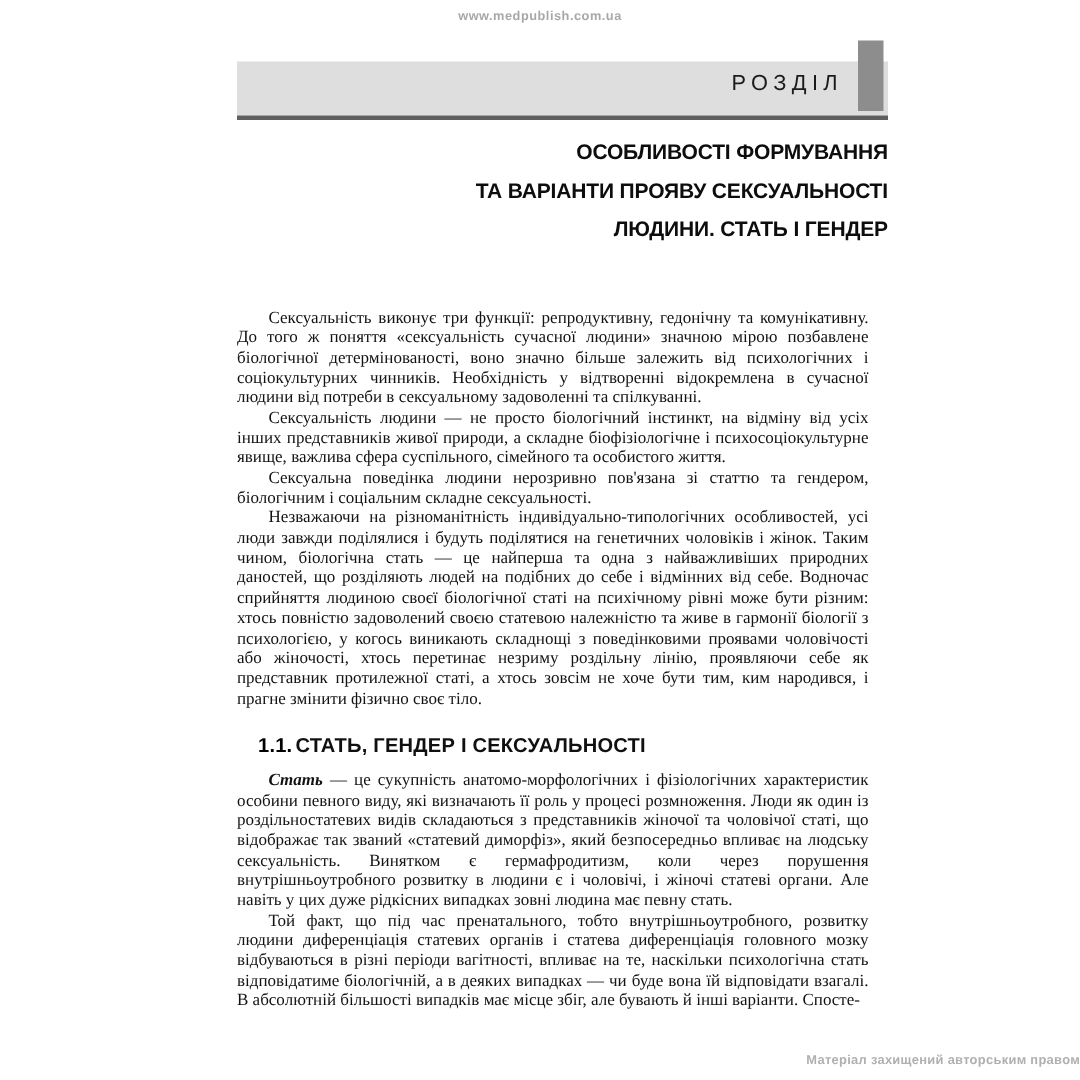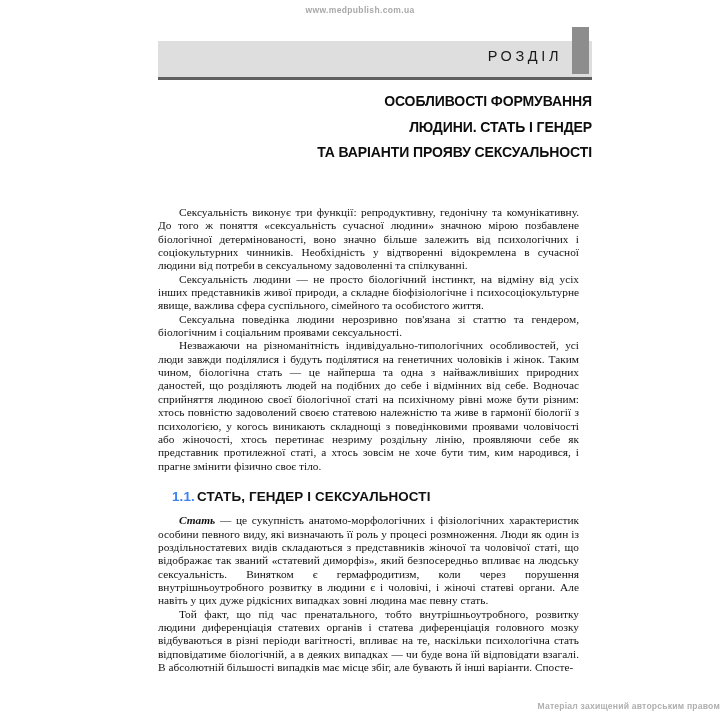--- a/index.html
+++ b/index.html
@@ -135,21 +135,21 @@
     margin: 17px 0 11px 14px;
     text-indent: 0;
     font-family: "Liberation Sans", "DejaVu Sans", sans-serif;
     font-weight: bold;
     font-size: 13.4px;
     letter-spacing: 0.15px;
     color: #101010;
     text-align: left;
   }
   .section-heading .sec-num {
-    color: #3b82f6;
+    color: #000000;
     margin-right: 2px;
     text-align: right;
   }
 
   
   .watermark-bottom {
     position: absolute;
     bottom: 9px;
     left: 0;
     width: 720px;
@@ -170,29 +170,29 @@
 
   <div class="chapter-head">
     <div class="chapter-bar-wrap">
       <div class="chapter-bar"></div>
       <div class="chapter-numeral"></div>
       <div class="chapter-bar-rule"></div>
       <div class="chapter-kicker">РОЗДІЛ</div>
     </div>
     <div class="chapter-title">
       <span class="tl">ОСОБЛИВОСТІ ФОРМУВАННЯ</span>
+      <span class="tl">ТА ВАРІАНТИ ПРОЯВУ СЕКСУАЛЬНОСТІ</span>
       <span class="tl">ЛЮДИНИ. СТАТЬ І ГЕНДЕР</span>
-      <span class="tl">ТА ВАРІАНТИ ПРОЯВУ СЕКСУАЛЬНОСТІ</span>
     </div>
   </div>
 
   <div class="body-col">
     <p>Сексуальність виконує три функції: репродуктивну, гедонічну та комунікативну. До того ж поняття «сексуальність сучасної людини» значною мірою позбавлене біологічної детермінованості, воно значно більше залежить від психологічних і соціокультурних чинників. Необхідність у відтворенні відокремлена в сучасної людини від потреби в сексуальному задоволенні та спілкуванні.</p>
     <p>Сексуальність людини — не просто біологічний інстинкт, на відміну від усіх інших представників живої природи, а складне біофізіологічне і психосоціокультурне явище, важлива сфера суспільного, сімейного та особистого життя.</p>
-    <p>Сексуальна поведінка людини нерозривно пов'язана зі статтю та гендером, біологічним і соціальним проявами сексуальності.</p>
+    <p>Сексуальна поведінка людини нерозривно пов'язана зі статтю та гендером, біологічним і соціальним складне сексуальності.</p>
     <p>Незважаючи на різноманітність індивідуально-типологічних особливостей, усі люди завжди поділялися і будуть поділятися на генетичних чоловіків і жінок. Таким чином, біологічна стать — це найперша та одна з найважливіших природних даностей, що розділяють людей на подібних до себе і відмінних від себе. Водночас сприйняття людиною своєї біологічної статі на психічному рівні може бути різним: хтось повністю задоволений своєю статевою належністю та живе в гармонії біології з психологією, у когось виникають складнощі з поведінковими проявами чоловічості або жіночості, хтось перетинає незриму роздільну лінію, проявляючи себе як представник протилежної статі, а хтось зовсім не хоче бути тим, ким народився, і прагне змінити фізично своє тіло.</p>
 
     <div class="section-heading">
       <span class="sec-num">1.1.</span><span>СТАТЬ, ГЕНДЕР І СЕКСУАЛЬНОСТІ</span>
     </div>
 
     <p><span class="lead-term">Стать</span><span> — це сукупність анатомо-морфологічних і фізіологічних характеристик особини певного виду, які визначають її роль у процесі розмноження. Люди як один із роздільностатевих видів складаються з представників жіночої та чоловічої статі, що відображає так званий «статевий диморфіз», який безпосередньо впливає на людську сексуальність. Винятком є гермафродитизм, коли через порушення внутрішньоутробного розвитку в людини є і чоловічі, і жіночі статеві органи. Але навіть у цих дуже рідкісних випадках зовні людина має певну стать.</span></p>
     <p>Той факт, що під час пренатального, тобто внутрішньоутробного, розвитку людини диференціація статевих органів і статева диференціація головного мозку відбуваються в різні періоди вагітності, впливає на те, наскільки психологічна стать відповідатиме біологічній, а в деяких випадках — чи буде вона їй відповідати взагалі. В абсолютній більшості випадків має місце збіг, але бувають й інші варіанти. Спосте-</p>
   </div>
 

